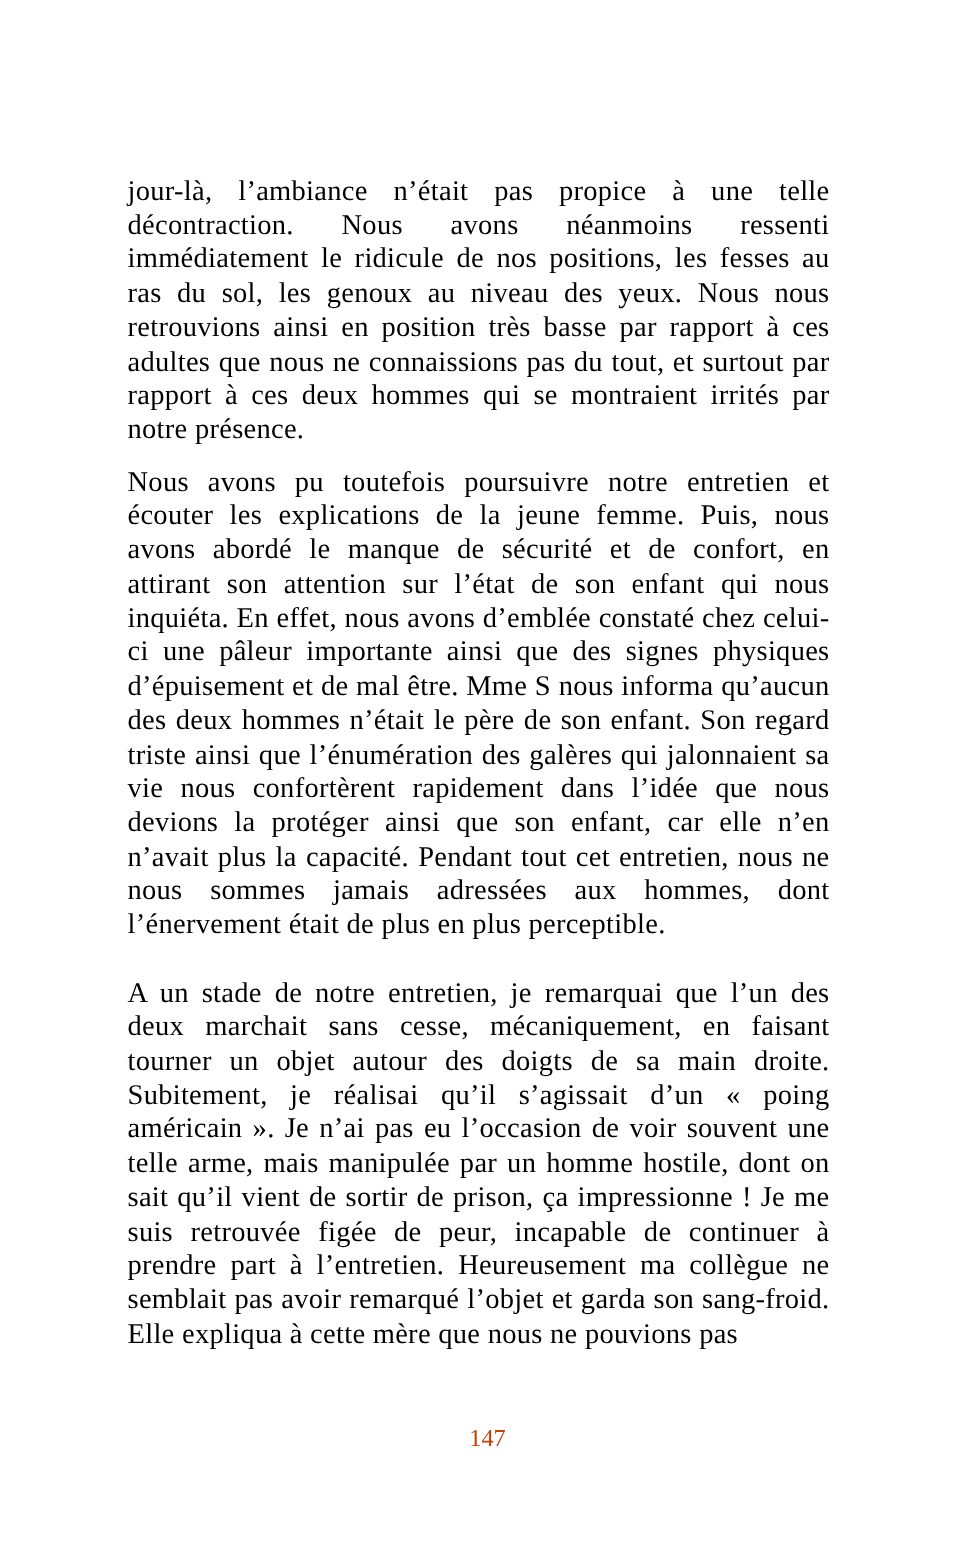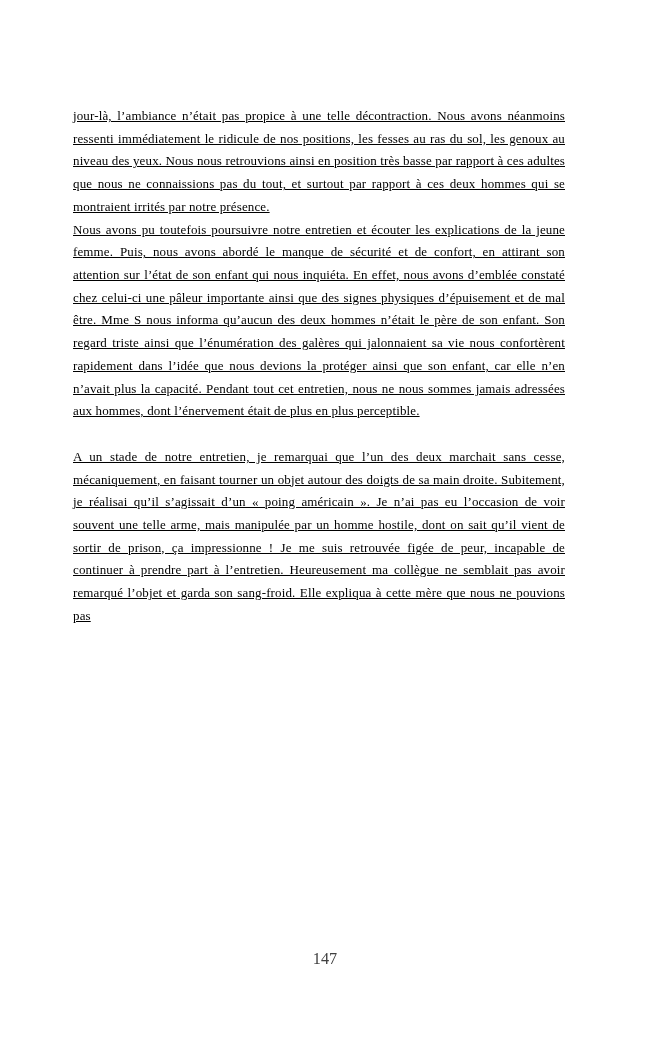--- a/index.html
+++ b/index.html
@@ -25,30 +25,29 @@
   }
 
   .text-block {
     position: absolute;
     left: 73px;
     top: 105px;
     width: 492px;
   }
 
   .para {
-    margin: 0;
-    font-size: 13px;
+    margin: 12px;
+    font-size: 19px;
     line-height: 22.72px;
     text-align: justify;
     text-justify: inter-word;
     hyphens: none;
     -webkit-hyphens: none;
     text-indent: 0;
     letter-spacing: 0.01em;
-    text-decoration: underline;
   }
 
   
   .para + .para {
     margin-top: 0;
   }
 
   
   .para.spaced-before {
     margin-top: 22.72px;
@@ -60,21 +59,21 @@
   }
 
   .page-number {
     position: absolute;
     left: 0;
     right: 0;
     top: 948px;
     text-align: center;
     font-size: 16.2px;
     line-height: 22.72px;
-    color: #404040;
+    color: #c2410c;
   }
 </style>
 </head>
 <body>
 
 <div class="page">
 
   <div class="text-block">
     <p class="para">jour-là, l’ambiance n’était pas propice à une telle décontraction. Nous avons néanmoins ressenti immédiatement le ridicule de nos positions, les fesses au ras du sol, les genoux au niveau des yeux. Nous nous retrouvions ainsi en position très basse par rapport à ces adultes que nous ne connaissions pas du tout, et surtout par rapport à ces deux hommes qui se montraient irrités par notre présence.</p>
     <p class="para">Nous avons pu toutefois poursuivre notre entretien et écouter les explications de la jeune femme. Puis, nous avons abordé le manque de sécurité et de confort, en attirant son attention sur l’état de son enfant qui nous inquiéta. En effet, nous avons d’emblée constaté chez celui-ci une pâleur importante ainsi que des signes physiques d’épuisement et de mal être. Mme S nous informa qu’aucun des deux hommes n’était le père de son enfant. Son regard triste ainsi que l’énumération des galères qui jalonnaient sa vie nous confortèrent rapidement dans l’idée que nous devions la protéger ainsi que son enfant, car elle n’en n’avait plus la capacité. Pendant tout cet entretien, nous ne nous sommes jamais adressées aux hommes, dont l’énervement était de plus en plus perceptible.</p>

